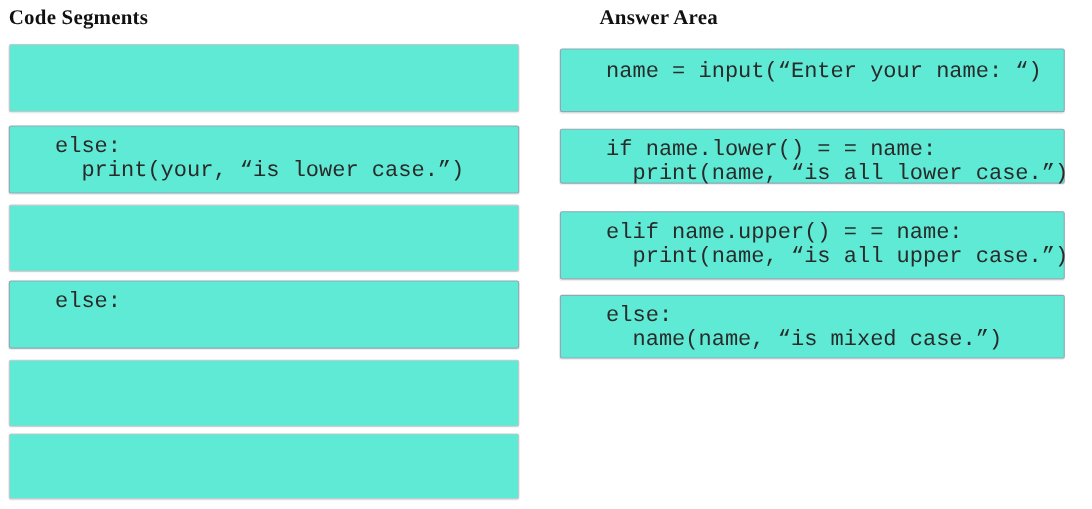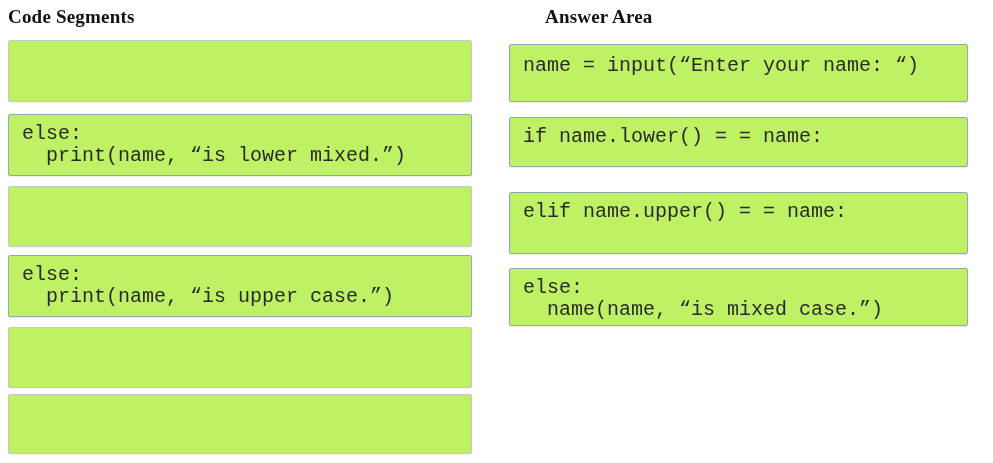--- a/index.html
+++ b/index.html
@@ -17,23 +17,24 @@
     font-weight:bold;
     font-size:19px;
     color:#111111;
     letter-spacing:0.2px;
     white-space:nowrap;
   }
   #title-left{left:8px;top:6px;}
   #title-right{left:545px;top:6px;text-align:center;}
   .box{
     position:absolute;
-    background:#bef264;
+    background:#5eead4;
     border-radius:2px;
     box-sizing:border-box;
+    padding-left:28px;
   }
   .box.empty{
     border:1px solid #c3c7ca;
     box-shadow:0 1px 1px rgba(0,0,0,0.04);
   }
   .box.card{
     border:1px solid #90a7b5;
     box-shadow:0 1px 1px rgba(0,0,0,0.08);
   }
   .code{
@@ -70,52 +71,53 @@
 
   <div class="panel-title" id="title-left">Code Segments</div>
 
   <div class="panel-title" id="title-right">Answer Area</div>
 
   <div class="box empty lbox" id="l1"></div>
 
   <div class="box card lbox" id="l2">
     <div class="code">
       <span class="code-line">else:</span>
-      <span class="code-line">  print(name, “is lower mixed.”)</span>
+      <span class="code-line">  print(your, “is lower case.”)</span>
     </div>
   </div>
 
   <div class="box empty lbox" id="l3"></div>
 
   <div class="box card lbox" id="l4">
     <div class="code">
       <span class="code-line">else:</span>
-      <span class="code-line">  print(name, “is upper case.”)</span>
     </div>
   </div>
 
   <div class="box empty lbox" id="l5"></div>
 
   <div class="box empty lbox" id="l6"></div>
 
   <div class="box card rbox" id="r1">
     <div class="code">
       <span class="code-line">name = input(“Enter your name: “)</span>
     </div>
   </div>
 
   <div class="box card rbox" id="r2">
     <div class="code">
       <span class="code-line">if name.lower() = = name:</span>
+      <span class="code-line">  print(name, “is all lower case.”)</span>
     </div>
   </div>
 
   <div class="box card rbox" id="r3">
     <div class="code">
       <span class="code-line">elif name.upper() = = name:</span>
+      <span class="code-line">  print(name, “is all upper case.”)</span>
     </div>
   </div>
 
   <div class="box card rbox" id="r4">
     <div class="code">
       <span class="code-line">else:</span>
       <span class="code-line">  name(name, “is mixed case.”)</span>
     </div>
   </div>
 

